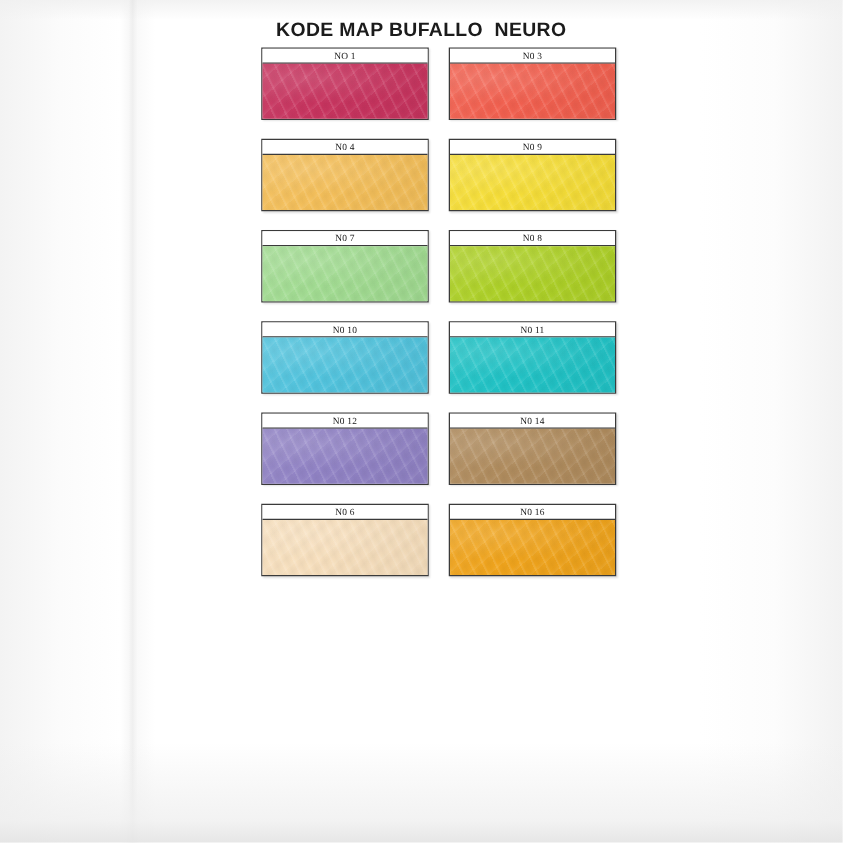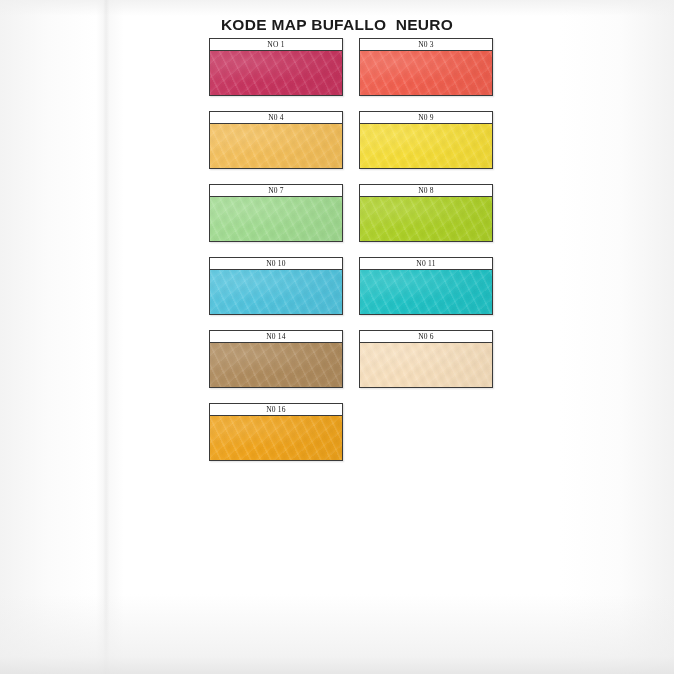--- a/index.html
+++ b/index.html
@@ -159,20 +159,24 @@
       </div>
       <div class="swatch-card">
         <div class="swatch-label">N0 10</div>
         <div class="swatch-color" style="background-color: rgb(82, 196, 222);"></div>
       </div>
       <div class="swatch-card">
         <div class="swatch-label">N0 11</div>
         <div class="swatch-color" style="background-color: rgb(33, 195, 198);"></div>
       </div>
       <div class="swatch-card">
+        <div class="swatch-label">N0 12</div>
+        <div class="swatch-color" style="background-color: rgb(145, 131, 197);"></div>
+      </div>
+      <div class="swatch-card">
         <div class="swatch-label">N0 14</div>
         <div class="swatch-color" style="background-color: rgb(176, 140, 94);"></div>
       </div>
       <div class="swatch-card">
         <div class="swatch-label">N0 6</div>
         <div class="swatch-color" style="background-color: rgb(247, 223, 189);"></div>
       </div>
       <div class="swatch-card">
         <div class="swatch-label">N0 16</div>
         <div class="swatch-color" style="background-color: rgb(240, 164, 28);"></div>

